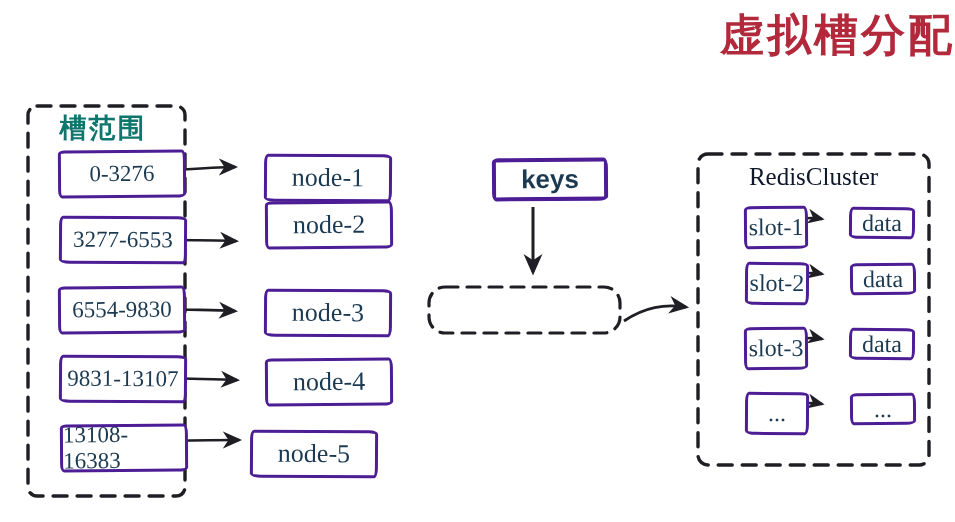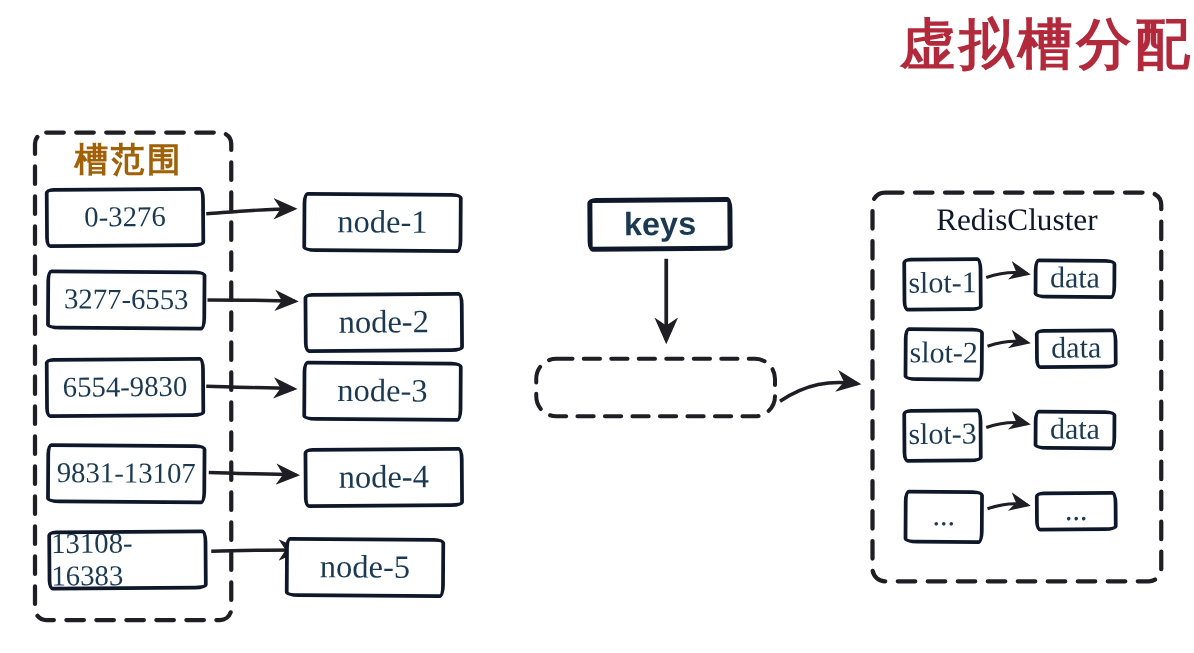--- a/index.html
+++ b/index.html
@@ -34,24 +34,25 @@
     width: 955px;
     height: 522px;
     pointer-events: none;
   }
   .box {
     position: absolute;
     display: flex;
     align-items: center;
     justify-content: center;
     background: #ffffff;
-    border: 3px solid #0f172a;
+    border: 3px solid #4c1d95;
     color: #1b3a52;
     font-family: "Liberation Serif", serif;
     box-sizing: border-box;
+    margin-left: 22px;
   }
   .wob-a { border-radius: 7px 4px 10px 4px / 4px 10px 4px 8px; transform: rotate(-0.4deg); }
   .wob-b { border-radius: 4px 9px 4px 11px / 9px 4px 10px 4px; transform: rotate(0.35deg); }
   .rbox  { width: 128px; height: 48px; font-size: 23px; }
   .nbox  { width: 128px; height: 48px; font-size: 26px; }
   .sbox  { width: 64px;  height: 43px; font-size: 24px; }
   .dbox  { width: 66px;  height: 32px; font-size: 24px; }
   #keys-box {
     left: 470px; top: 158px; width: 116px; height: 43px;
     border-width: 4px;
@@ -62,21 +63,21 @@
     position: absolute;
     left: 429px; top: 287px; width: 191px; height: 46px;
     display: flex; align-items: center; justify-content: center;
     font-family: "Liberation Sans", sans-serif;
     font-size: 19px; font-weight: 700; color: #1f2d3a;
   }
   #slot-range-label {
     position: absolute;
     left: 40px; top: 110px; width: 126px;
     text-align: center;
-    font-size: 27px; font-weight: 700; color: #a16207;
+    font-size: 27px; font-weight: 700; color: #0f766e;
     letter-spacing: 2px;
     font-family: "Liberation Sans", sans-serif;
   }
   #redis-cluster-label {
     position: absolute;
     left: 698px; top: 163px; width: 231px;
     text-align: center;
     font-family: "Liberation Serif", serif;
     font-size: 25px; color: #0f172a;
   }
@@ -119,21 +120,21 @@
 
   <div id="slot-range-label">槽范围</div>
 
   <div class="box rbox wob-a" style="left:36px;  top:150px;">0-3276</div>
   <div class="box rbox wob-b" style="left:37px;  top:216px;">3277-6553</div>
   <div class="box rbox wob-a" style="left:36px;  top:286px;">6554-9830</div>
   <div class="box rbox wob-b" style="left:37px;  top:355px;">9831-13107</div>
   <div class="box rbox wob-a" style="left:38px;  top:424px;">13108-16383</div>
 
   <div class="box nbox wob-b" style="left:242px; top:154px;">node-1</div>
-  <div class="box nbox wob-a" style="left:243px; top:234px;">node-2</div>
+  <div class="box nbox wob-a" style="left:243px; top:201px;">node-2</div>
   <div class="box nbox wob-b" style="left:242px; top:289px;">node-3</div>
   <div class="box nbox wob-a" style="left:243px; top:358px;">node-4</div>
   <div class="box nbox wob-b" style="left:228px; top:430px;text-align:center;">node-5</div>
 
   <div class="box wob-a" id="keys-box">keys</div>
 
 
   <div id="redis-cluster-label">RedisCluster</div>
 
   <div class="box sbox wob-a" style="left:722px; top:206px;">slot-1</div>

